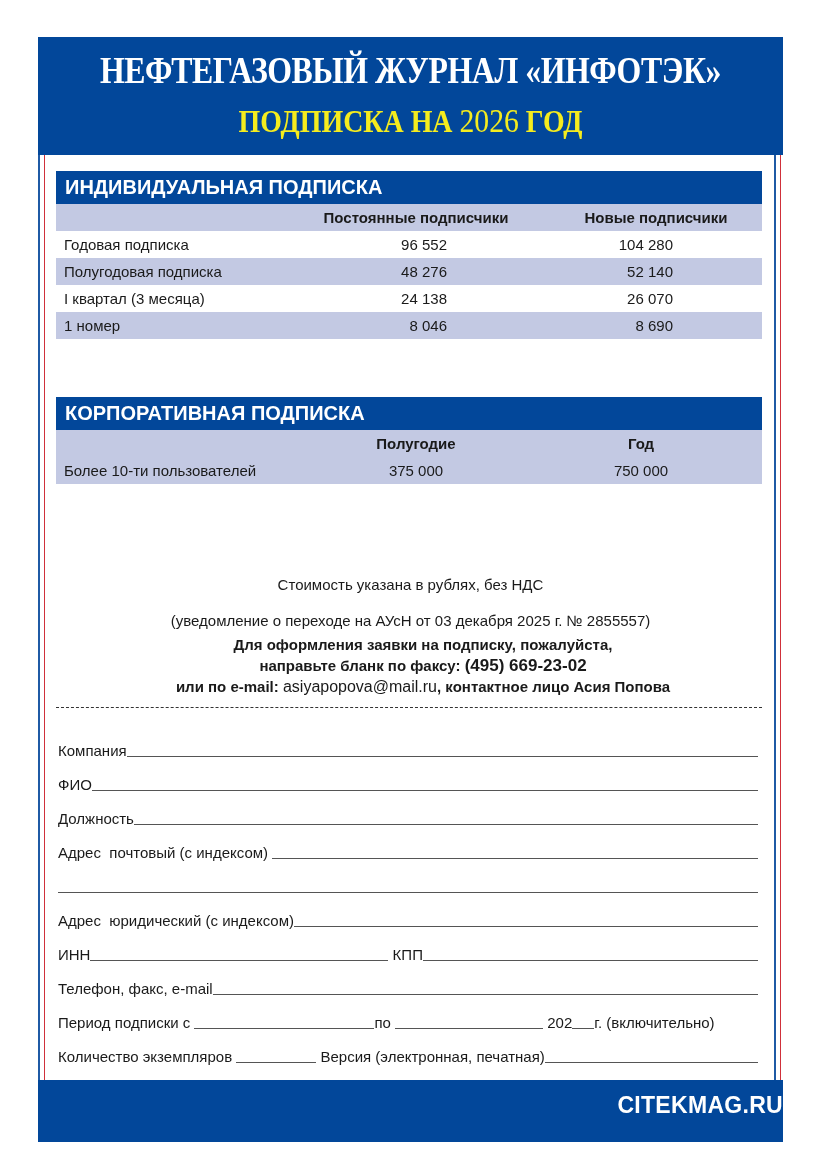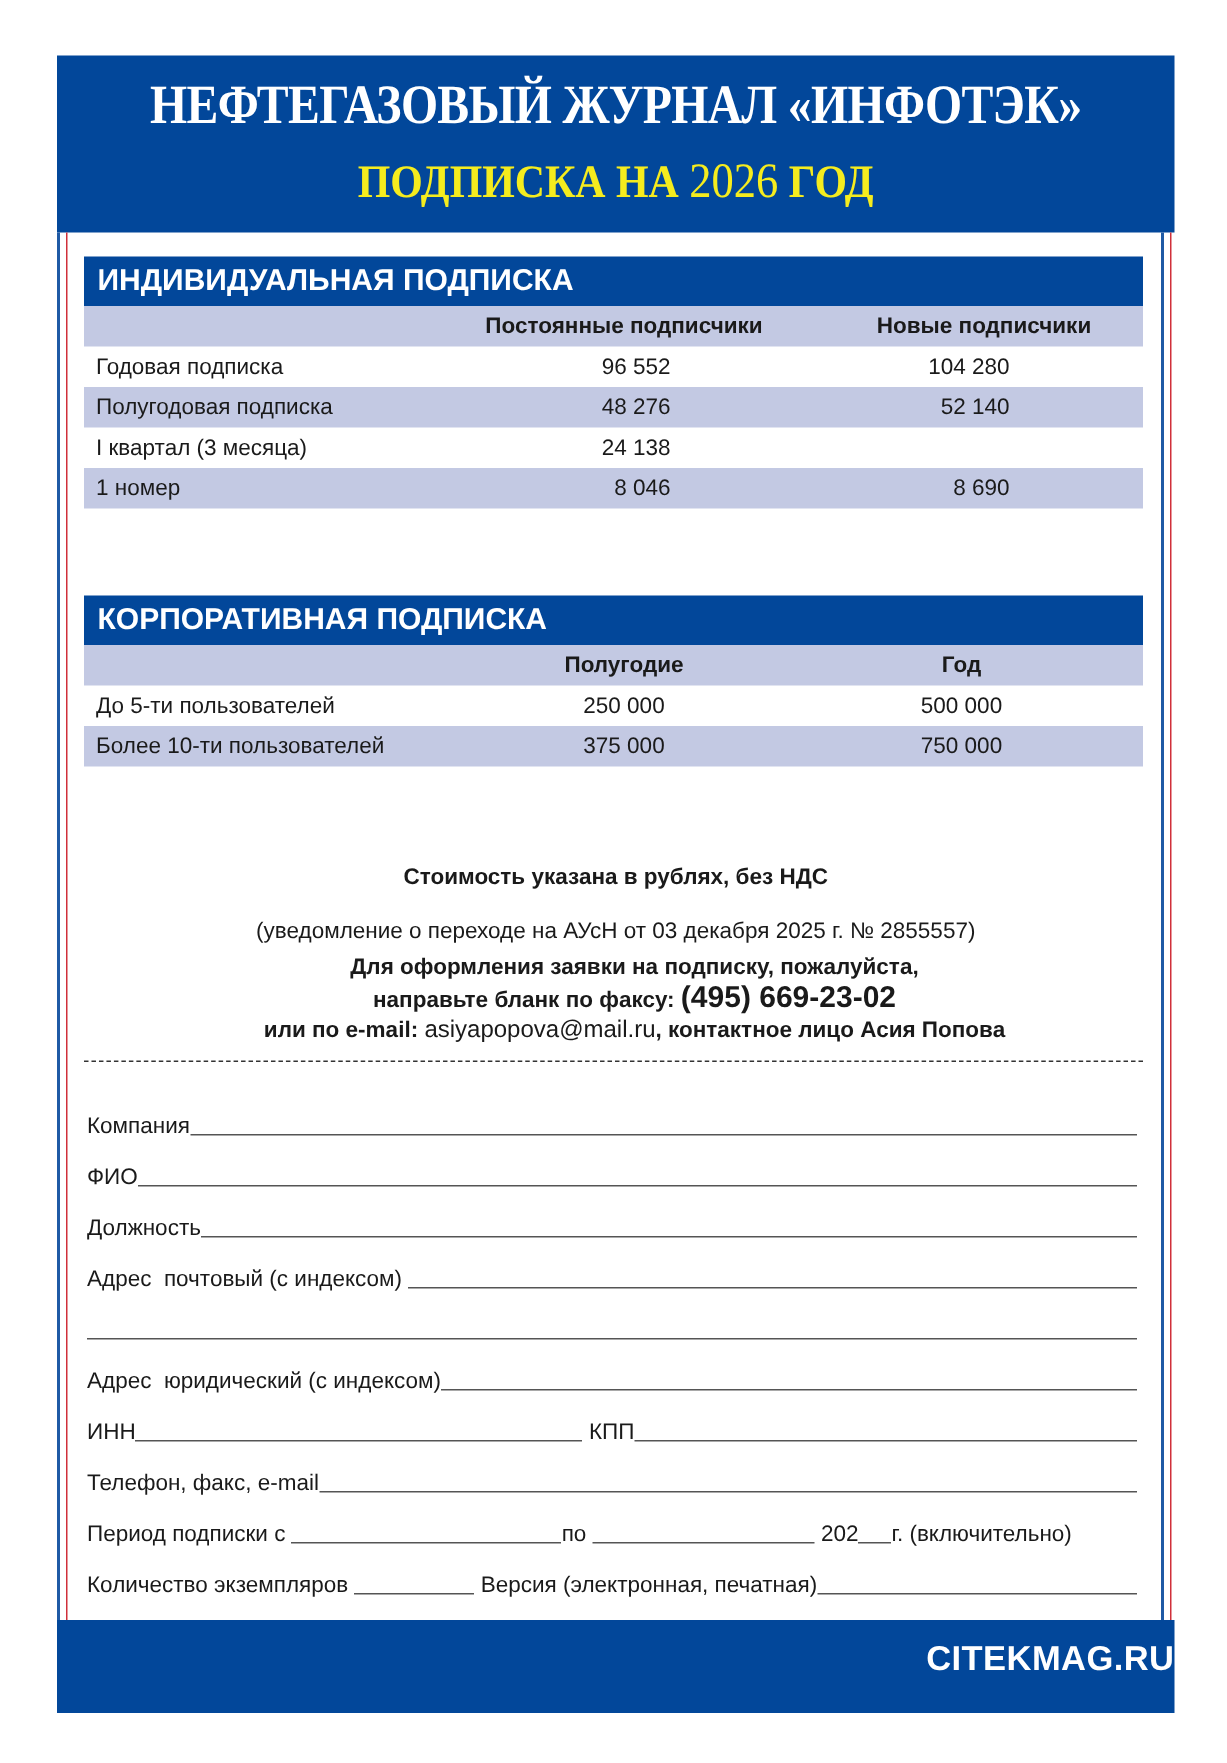--- a/index.html
+++ b/index.html
@@ -65,21 +65,21 @@
   .corp .row.sub { font-weight: bold; }
   .corp .row.users-hdr .c0 { font-weight: bold; }
   .corp .row.users-hdr .c1 { left: 300px; width: 320px; font-weight: bold; }
 
   .note {
     position: absolute; left: 0; width: 745px; text-align: center; font-size: 15px; line-height: 20px;
   }
   .contact {
     position: absolute; left: 0; width: 745px; text-align: center; font-size: 15px; font-weight: bold; line-height: 21px; padding-left: 25px;
   }
-  .contact .phone { font-size: 20px; }
+  .contact .phone { font-size: 17px; }
   .contact .email { font-weight: normal; font-size: 16px; }
 
   .cutline {
     position: absolute; left: 18px; top: 670px; width: 706px; height: 0;
     border-top: 1px dashed #333333;
   }
 
   .form { position: absolute; left: 20px; top: 690px; width: 700px; }
   .frow { position: relative; height: 34px; display: flex; align-items: flex-end; font-size: 15px; }
   .frow .lbl { white-space: pre; padding-bottom: 2px; }
@@ -115,47 +115,43 @@
       <span class="c2">104 280</span>
     </div>
     <div class="row stripe">
       <span class="c0">Полугодовая подписка</span>
       <span class="c1">48 276</span>
       <span class="c2">52 140</span>
     </div>
     <div class="row">
       <span class="c0">I квартал (3 месяца)</span>
       <span class="c1">24 138</span>
+      <span class="c2">26 070</span>
     </div>
     <div class="row stripe">
       <span class="c0">1 номер</span>
       <span class="c1">8 046</span>
       <span class="c2">8 690</span>
     </div>
   </div>
 
   <div class="section corp" style="top:360px;">
     <div class="sec-head">КОРПОРАТИВНАЯ ПОДПИСКА</div>
     <div class="row stripe sub">
       <span class="c1">Полугодие</span>
       <span class="c2">Год</span>
     </div>
-    <div class="row">
-      <span class="c0">До 5-ти пользователей</span>
-      <span class="c1">250 000</span>
-      <span class="c2">500 000</span>
-    </div>
     <div class="row stripe">
       <span class="c0">Более 10-ти пользователей</span>
       <span class="c1">375 000</span>
       <span class="c2">750 000</span>
     </div>
   </div>
 
-  <div class="note" style="top:538px;font-weight:bold;">Стоимость указана в рублях, без НДС</div>
+  <div class="note" style="top:538px;">Стоимость указана в рублях, без НДС</div>
   <div class="note" style="top:574px;">(уведомление о переходе на АУсН от 03 декабря 2025 г. № 2855557)</div>
 
   <div class="contact" style="top:597px;">Для оформления заявки на подписку, пожалуйста,</div>
   <div class="contact" style="top:618px;">
     <span>направьте бланк по факсу: </span><span class="phone">(495) 669-23-02</span>
   </div>
   <div class="contact" style="top:639px;">
     <span>или по e-mail: </span><span class="email">asiyapopova@mail.ru</span><span>, контактное лицо Асия Попова</span>
   </div>
 

